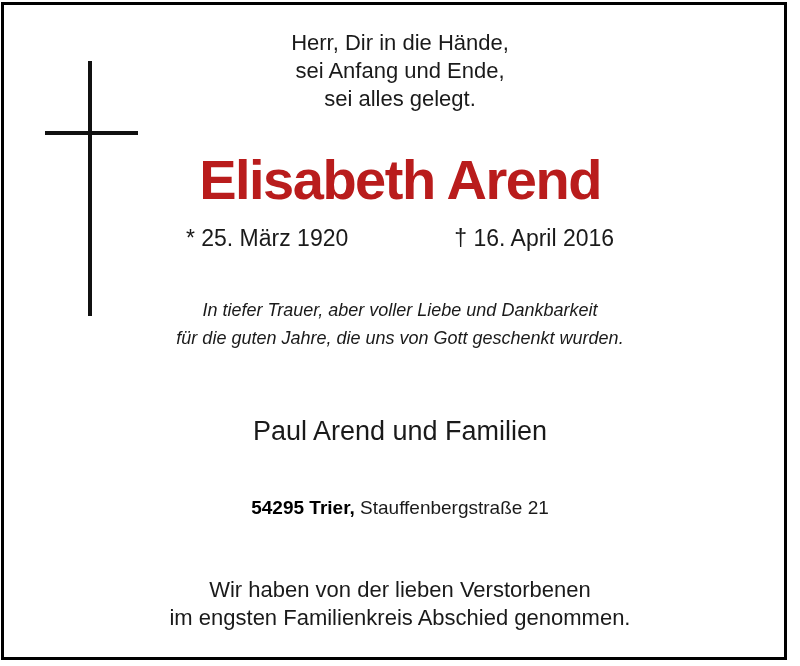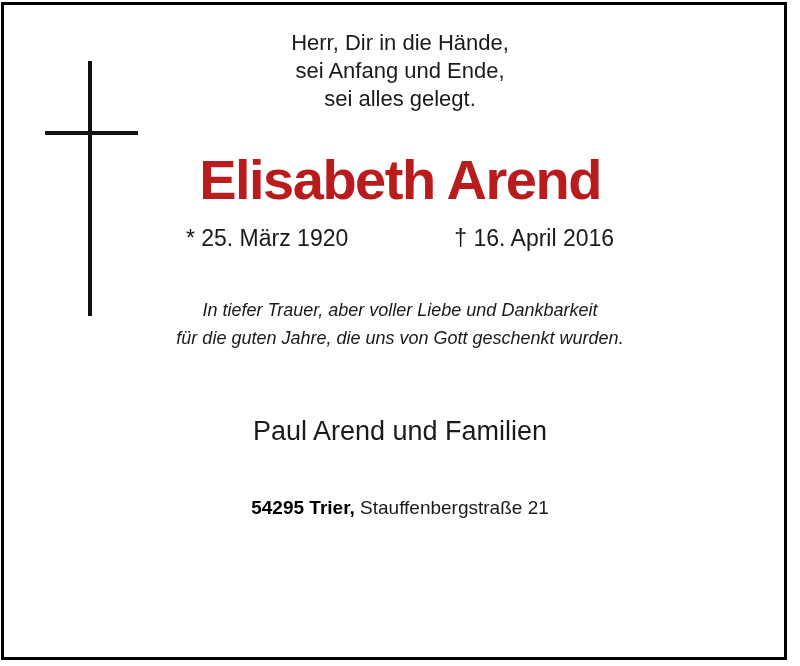--- a/index.html
+++ b/index.html
@@ -129,14 +129,18 @@
     <div>In tiefer Trauer, aber voller Liebe und Dankbarkeit</div>
     <div>für die guten Jahre, die uns von Gott geschenkt wurden.</div>
   </div>
 
   <div class="block mourners">Paul Arend und Familien</div>
 
   <div class="block address">
     <span class="city">54295 Trier,</span><span> Stauffenbergstraße 21</span>
   </div>
 
+  <div class="block closing">
+    <div>Wir haben von der lieben Verstorbenen</div>
+    <div>im engsten Familienkreis Abschied genommen.</div>
+  </div>
 
 </div>
 
 </body></html>

